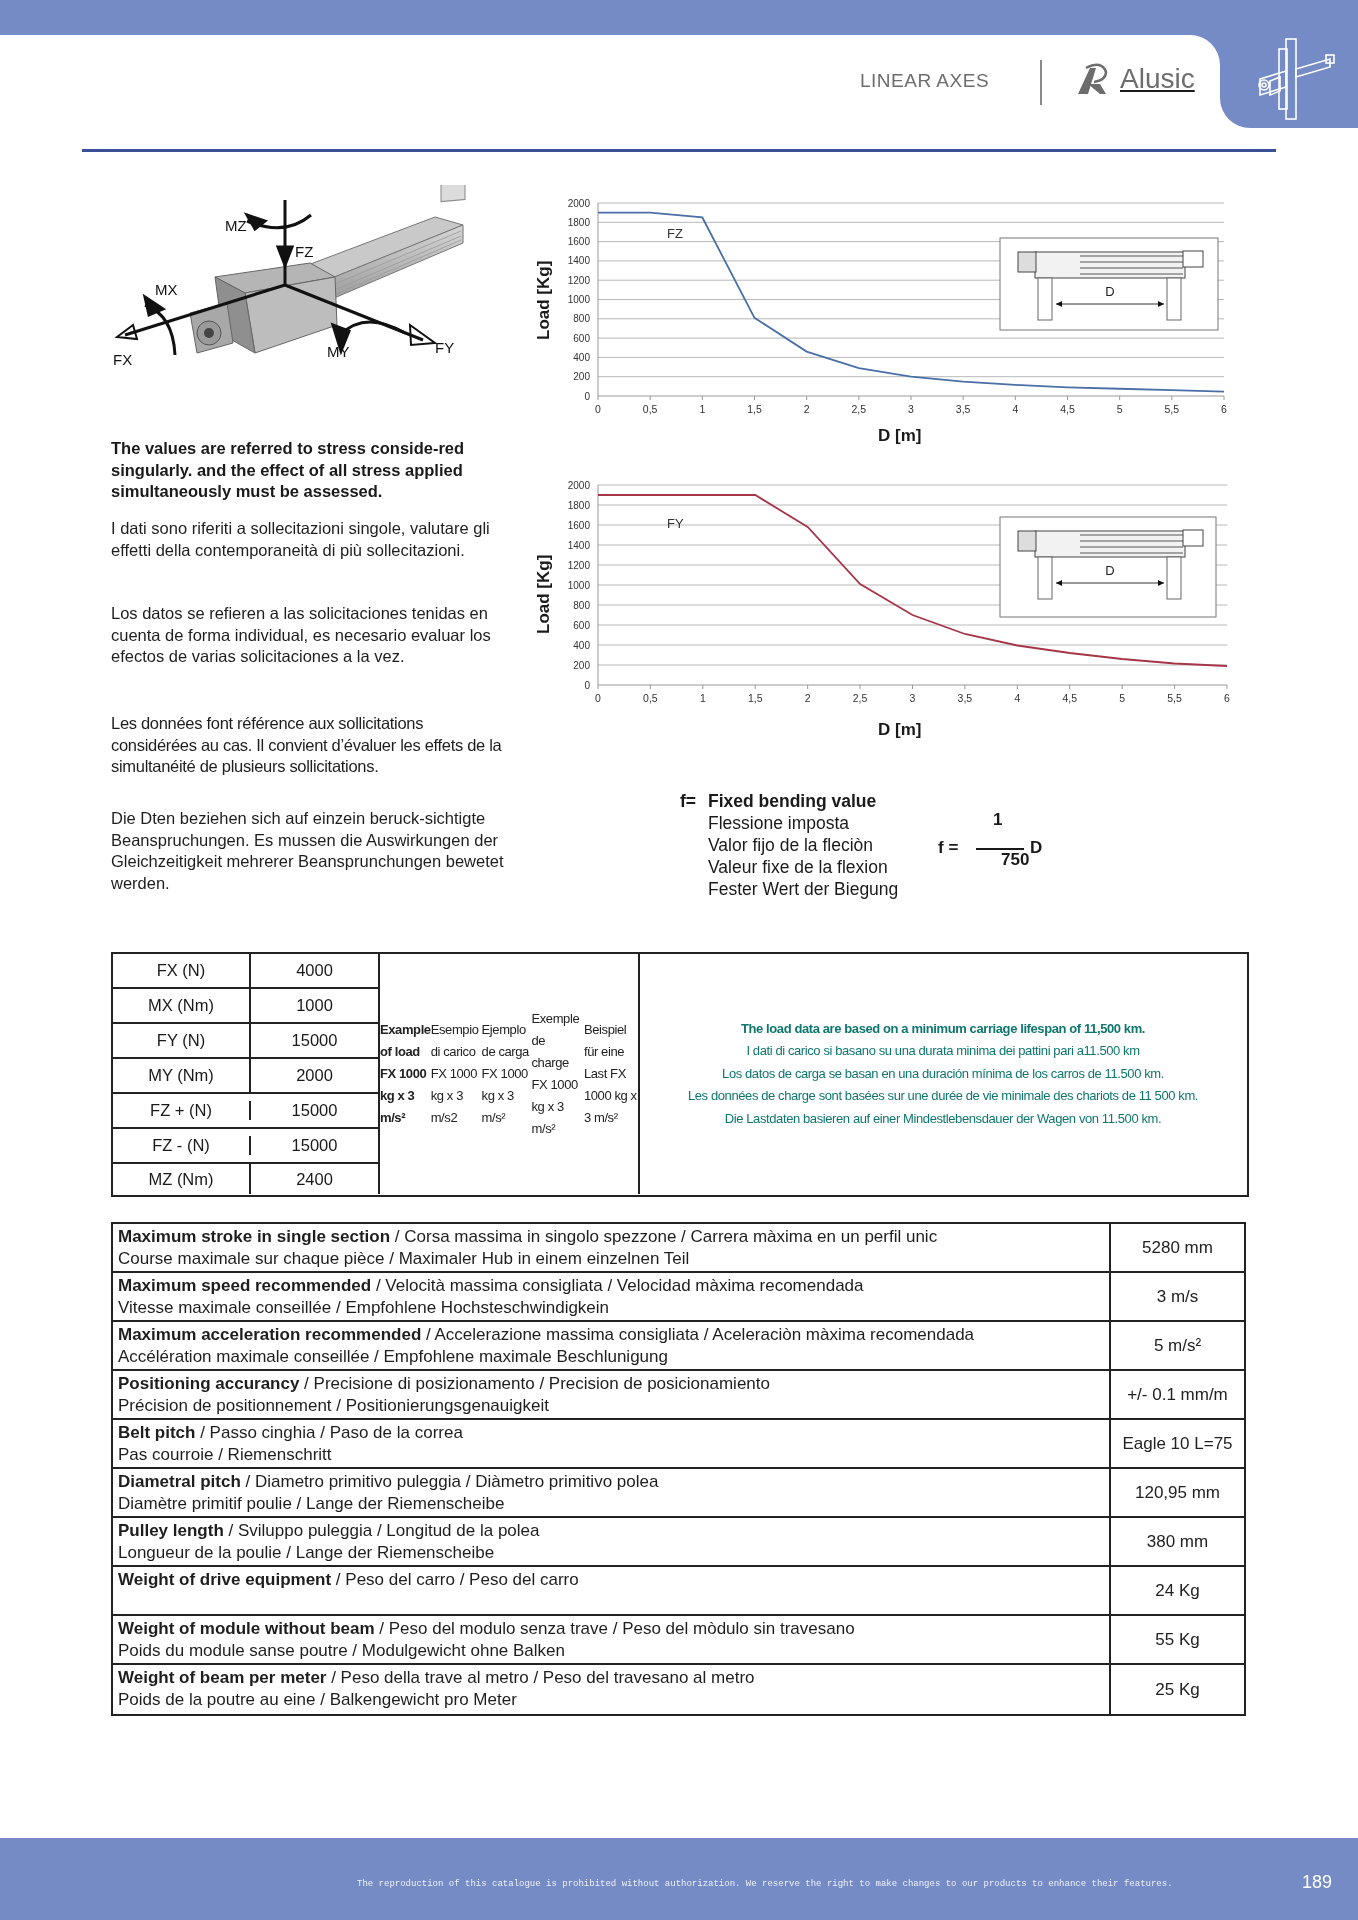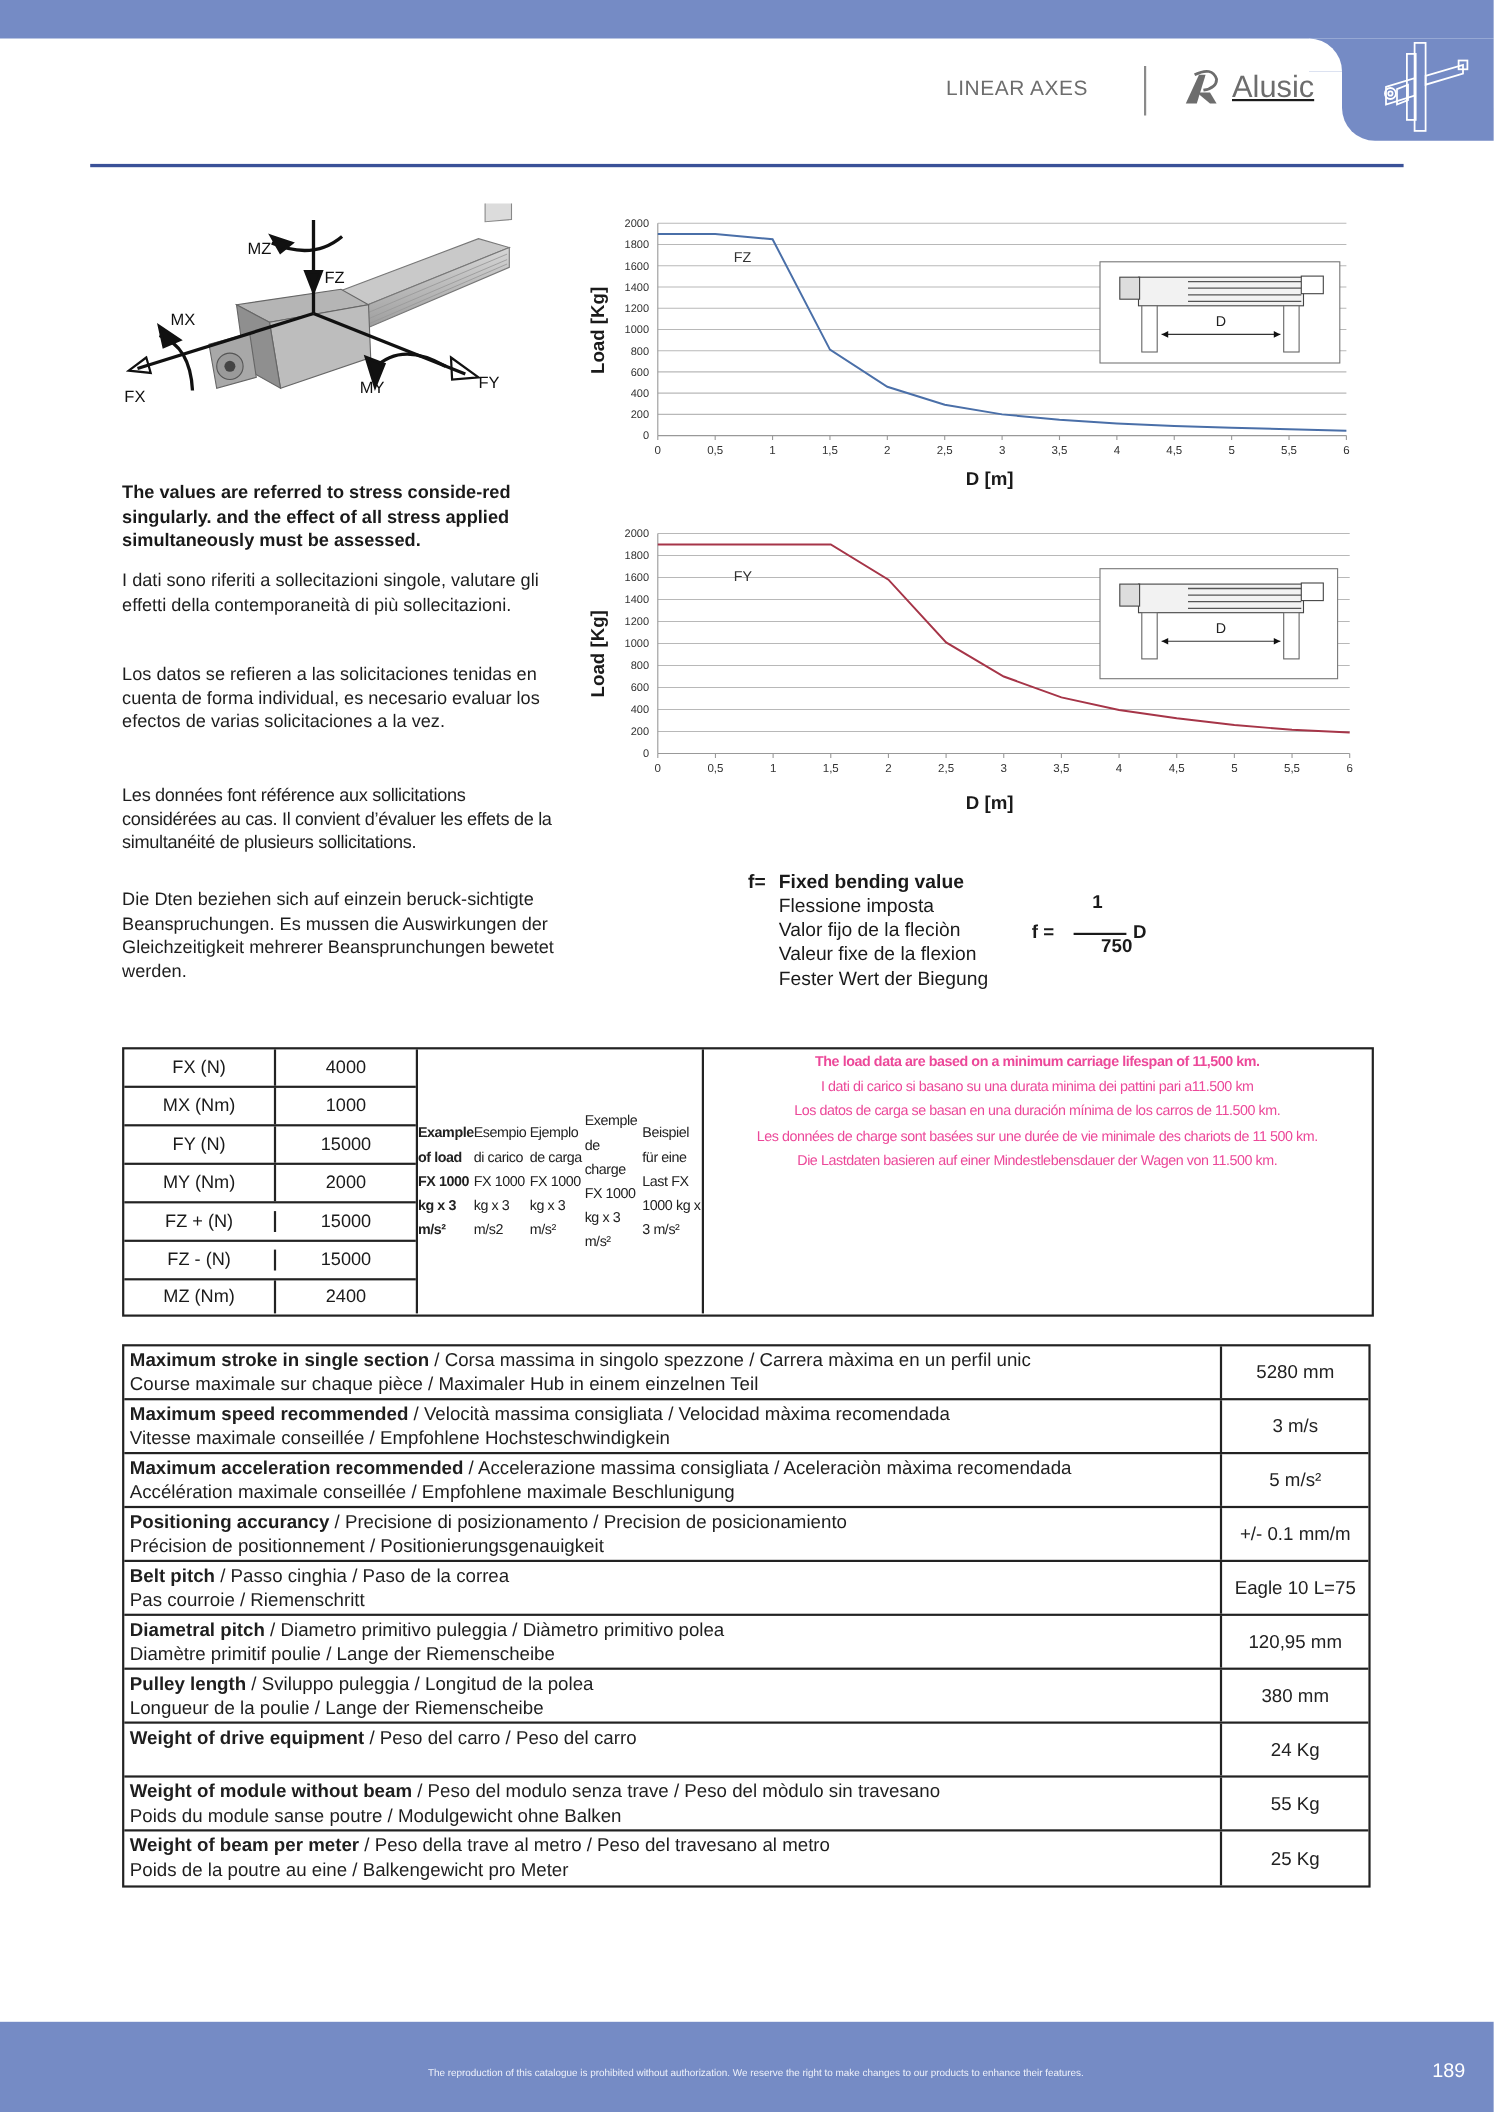--- a/index.html
+++ b/index.html
@@ -40,32 +40,32 @@
   .formula .den { position: absolute; left: 44px; top: 40px; margin-left: 19px; }
 
   .load-table { position: absolute; left: 111px; top: 952px; width: 1138px; height: 245px; border: 2.5px solid #222; }
   .load-grid { position: absolute; left: 0; top: 0; width: 265px; height: 240px; }
   .load-row { position: absolute; left: 0; width: 265px; height: 35px; border-bottom: 2px solid #222; display: flex; }
   .load-row:last-child { border-bottom: none; }
   .load-row .k { width: 138px; border-right: 2px solid #222; display: flex; align-items: center; justify-content: center; font-size: 16.5px; font-family: "Liberation Sans", sans-serif; }
   .load-row .v { flex: 1; display: flex; align-items: center; justify-content: center; font-size: 16.5px; font-family: "Liberation Sans", sans-serif; }
   .load-example { position: absolute; left: 265px; top: 0; width: 262px; height: 240px; border-left: 2.5px solid #222; border-right: 2.5px solid #222; display: flex; flex-direction: row; align-items: center; justify-content: center; font-family: "Liberation Sans", sans-serif; font-size: 13px; line-height: 22px; letter-spacing: -0.4px; color: #222; }
   .load-example div:first-child { font-weight: bold; }
-  .load-life { position: absolute; left: 527px; top: 0; width: 606px; height: 240px; display: flex; flex-direction: column; align-items: center; justify-content: flex-start; font-family: "Liberation Sans", sans-serif; font-size: 13px; line-height: 22.5px; letter-spacing: -0.4px; color: #ec4899; }
+  .load-life { position: absolute; left: 527px; top: 0; width: 606px; height: 240px; display: flex; flex-direction: column; align-items: center; justify-content: center; font-family: "Liberation Sans", sans-serif; font-size: 13px; line-height: 22.5px; letter-spacing: -0.4px; color: #0f766e; }
   .load-life div:first-child { font-weight: bold; }
 
   .spec-table { position: absolute; left: 111px; top: 1222px; width: 1135px; border: 2.5px solid #222; }
   .spec-row { display: flex; height: 49px; border-bottom: 2.5px solid #222; }
   .spec-row:last-child { border-bottom: none; }
   .spec-desc { width: 998px; padding: 2px 5px; font-size: 17px; line-height: 22px; font-family: "Liberation Sans", sans-serif; color: #1e1e1e; border-right: 2.5px solid #222; white-space: nowrap; overflow: hidden; }
   .spec-desc b { font-weight: bold; }
   .spec-val { flex: 1; display: flex; align-items: center; justify-content: center; font-size: 17px; font-family: "Liberation Sans", sans-serif; color: #222; }
 
   .footer { position: absolute; left: 0; top: 1838px; width: 1358px; height: 82px; background: #758bc5; }
-  .footer-note { position: absolute; left: 357px; top: 41px; font-size: 9px; color: #eef1fa; font-family: Liberation Sans, sans-serif; margin-left: 32px; }
+  .footer-note { position: absolute; left: 357px; top: 41px; font-size: 9px; color: #eef1fa; font-family: Liberation Mono, monospace; }
   .page-num { position: absolute; left: 1302px; top: 34px; font-size: 18px; color: #ffffff; font-family: "Liberation Sans", sans-serif; }
 </style>
 </head>
 <body>
 
 <div class="top-band"></div>
 <div class="tab-corner"></div>
 <div class="tab-corner-inner"></div>
 <div class="icon-panel">
   <svg width="90" height="110" viewBox="0 0 90 110">

